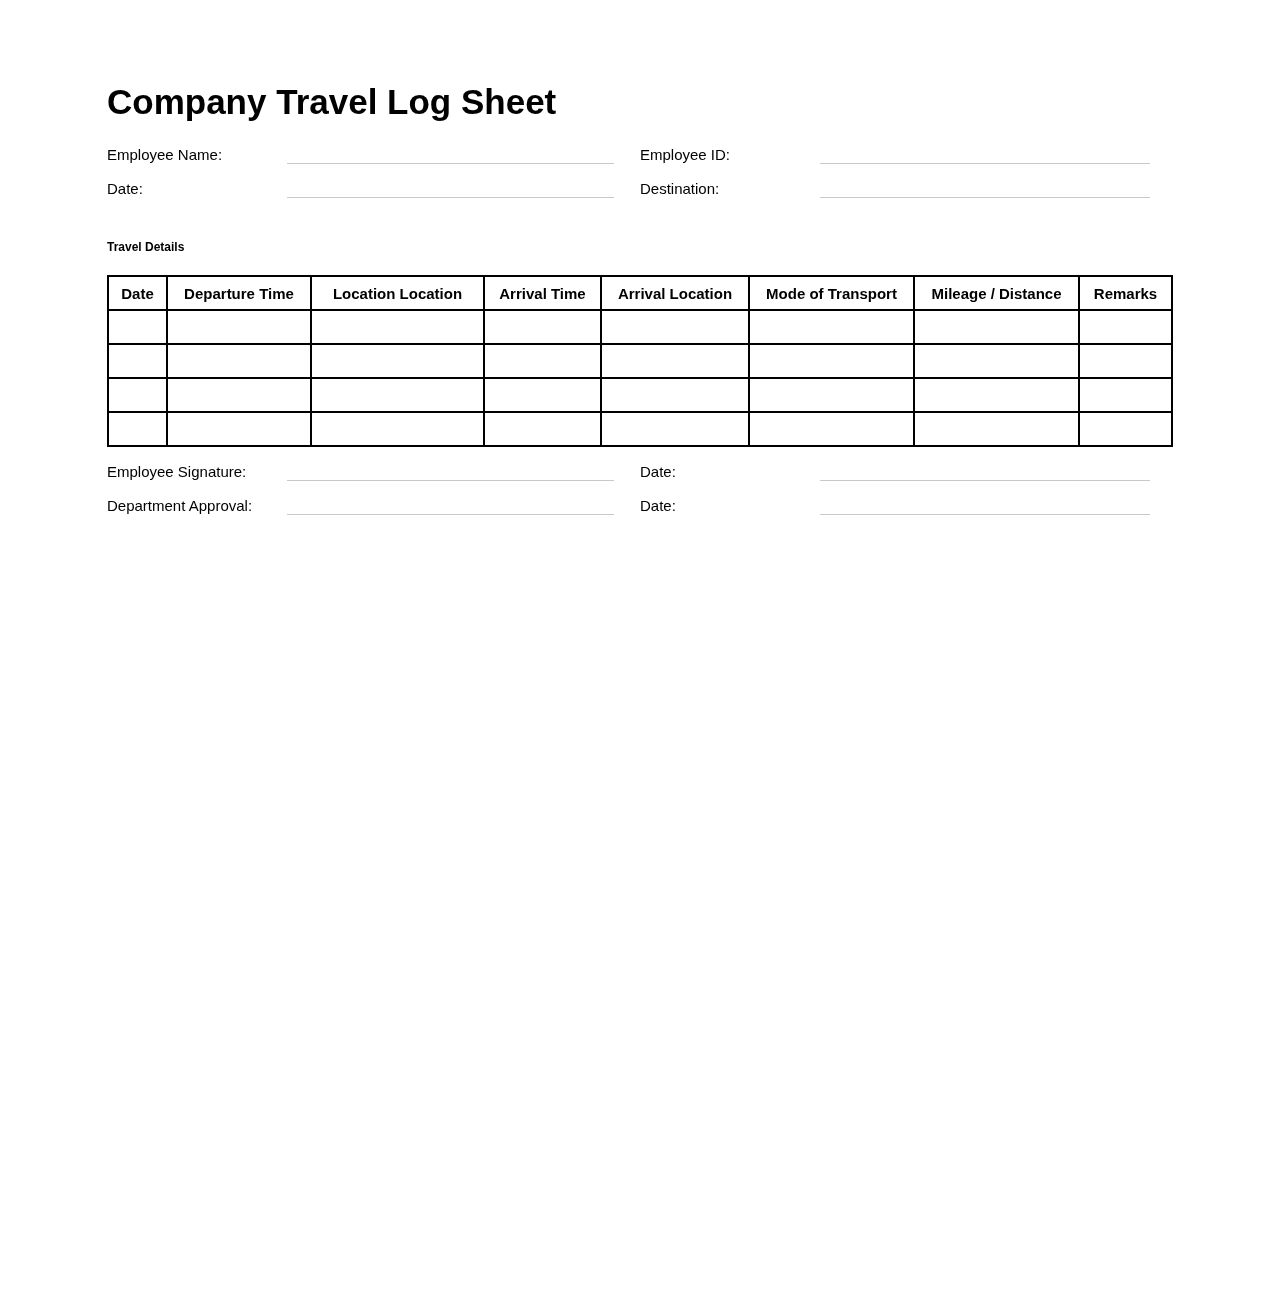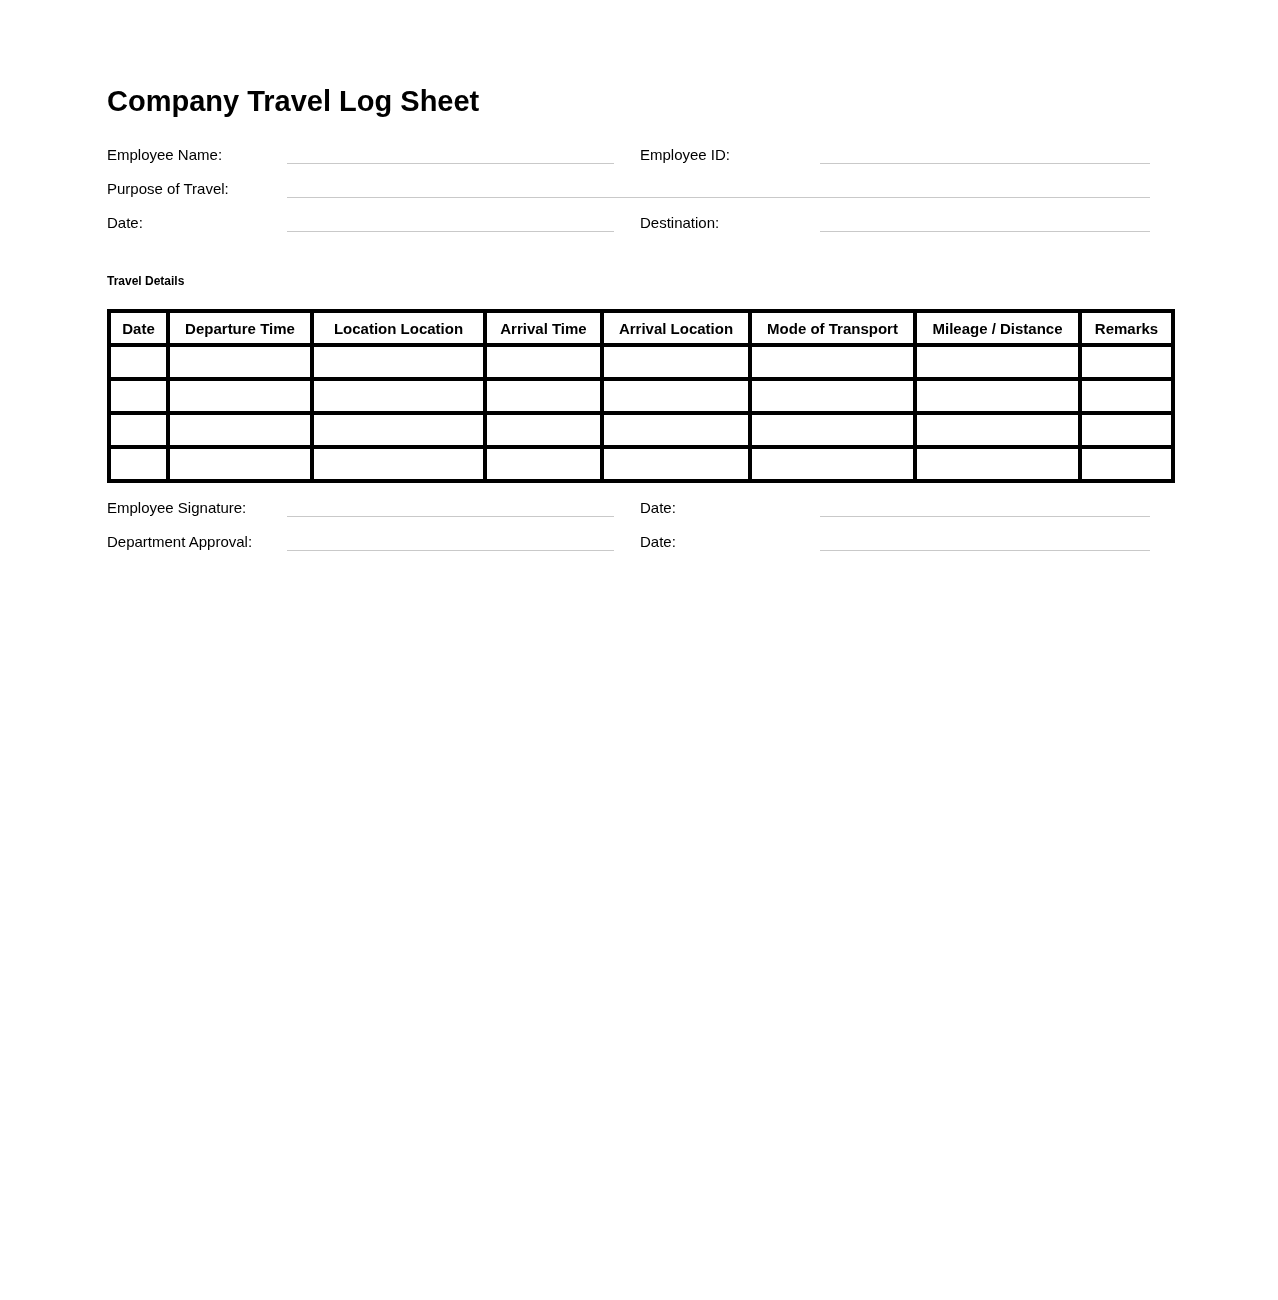--- a/index.html
+++ b/index.html
@@ -10,21 +10,21 @@
     font-family: "Liberation Sans", sans-serif;
   }
   .page {
     width: 1278px;
     min-height: 1300px;
     background: #ffffff;
     padding: 85px 107px 40px 107px;
   }
   h1.doc-title {
     margin: 0;
-    font-size: 29px;
+    font-size: 35px;
     line-height: 33px;
     font-weight: bold;
   }
   .form-block { margin-top: 12px; }
   .frow {
     display: grid;
     grid-template-columns: 180px 327px 26px 180px 330px;
     height: 34px;
   }
   .frow .label {
@@ -45,21 +45,21 @@
     margin: 39px 0 18px 0;
   }
   h2.section-heading.signatures { margin: 41px 0 3px 0; }
   table.travel-table {
     border-collapse: collapse;
     table-layout: fixed;
     width: 1064px;
   }
   table.travel-table th,
   table.travel-table td {
-    border: 4px solid #000000;
+    border: 2px solid #000000;
     height: 34px;
     padding: 0 6px;
     font-size: 15px;
     overflow: hidden;
   }
   table.travel-table th {
     font-weight: bold;
     text-align: center;
   }
 </style>
@@ -70,24 +70,20 @@
 
   <h1 class="doc-title">Company Travel Log Sheet</h1>
 
   <div class="form-block">
     <div class="frow">
       <div class="label">Employee Name:</div>
       <div class="field"></div>
       <div></div>
       <div class="label">Employee ID:</div>
       <div class="field"></div>
-    </div>
-    <div class="frow">
-      <div class="label">Purpose of Travel:</div>
-      <div class="field wide"></div>
     </div>
     <div class="frow">
       <div class="label">Date:</div>
       <div class="field"></div>
       <div></div>
       <div class="label">Destination:</div>
       <div class="field"></div>
     </div>
   </div>
 

